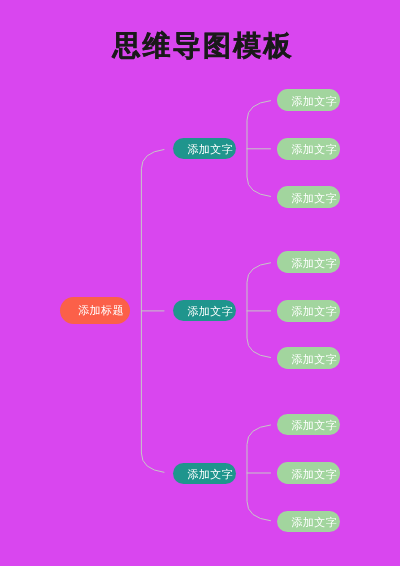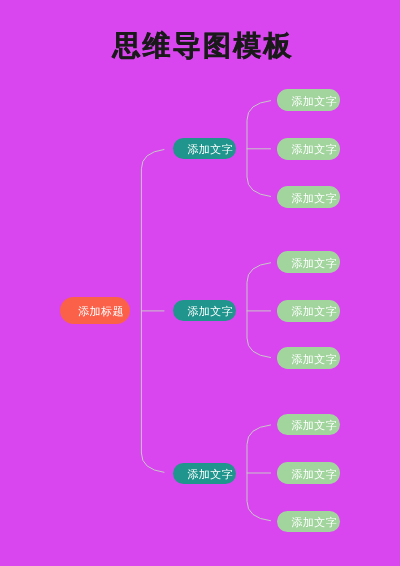--- a/index.html
+++ b/index.html
@@ -17,21 +17,21 @@
   svg#wires{position:absolute;left:0;top:0;width:400px;height:566px;
             pointer-events:none;}
 
   .node{position:absolute;display:flex;align-items:center;justify-content:center;
         color:#ffffff;white-space:nowrap;box-sizing:border-box;
         -webkit-font-smoothing:antialiased;font-size:11px;line-height:11px;
         font-family:"Liberation Sans","DejaVu Sans",sans-serif;}
   .node .lbl{display:block;position:relative;top:1px;left:6px;letter-spacing:0.4px;}
 
   
-  .root{border-radius:13.5px;}
+  .root{border-radius:13.5px;font-family:Liberation Mono, monospace;}
   .lvl1{border-radius:10.5px;}
   .lvl2{border-radius:10.75px;}
 </style>
 </head>
 <body>
 
 <div id="stage" style="background: #d946ef; width: 400px; height: 566px; padding-left: 23px;">
 
   <div id="title" style="color: rgb(26, 26, 26);">思维导图模板</div>
 

